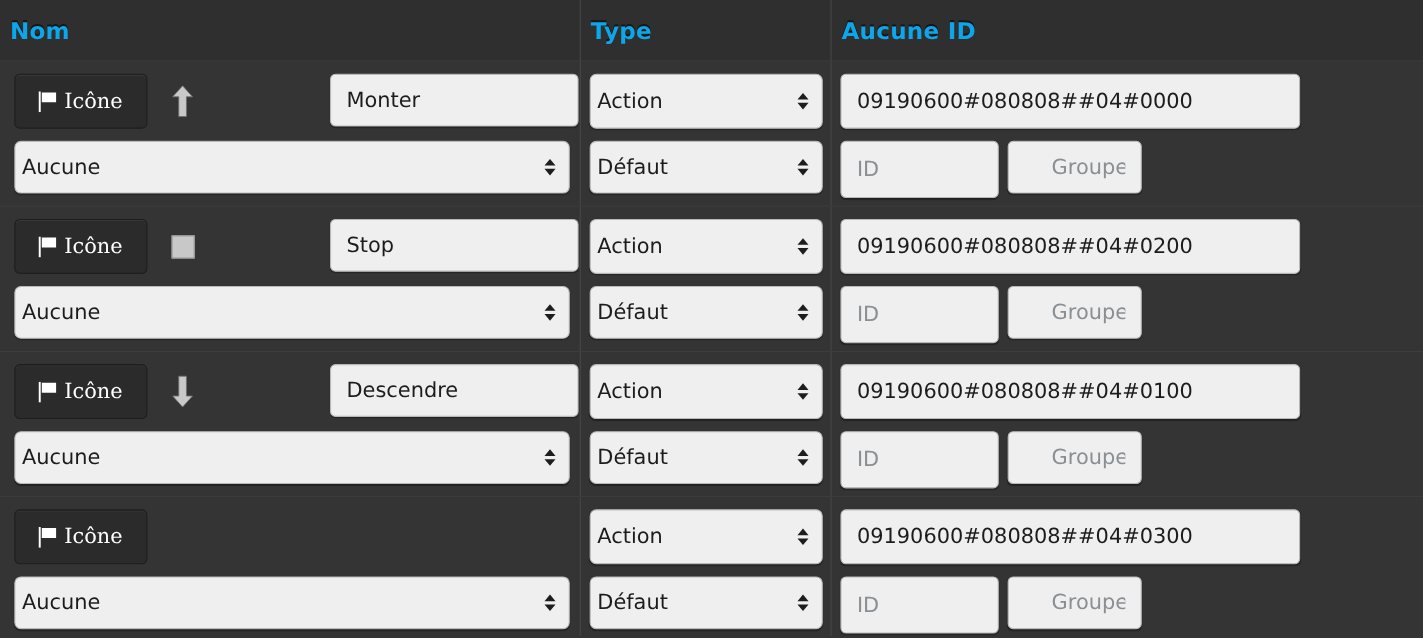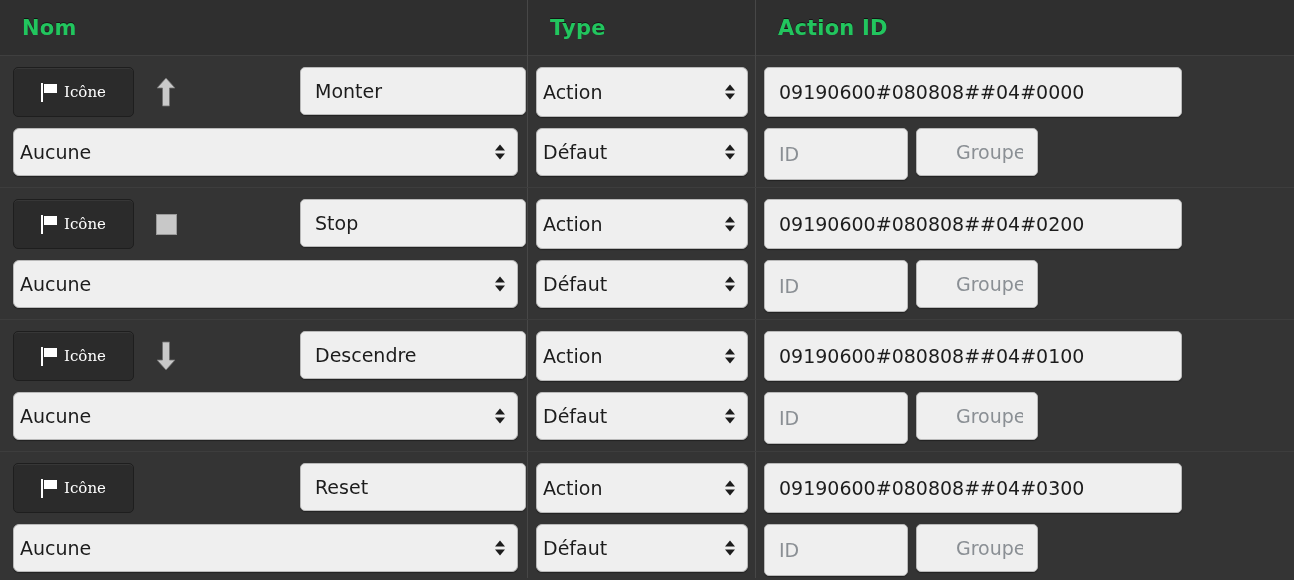--- a/index.html
+++ b/index.html
@@ -24,26 +24,26 @@
     height: 56px;
     background: #2f2f2f;
     border-bottom: 1px solid #3f3f3f;
   }
   .th {
     position: absolute;
     top: 0;
     height: 56px;
     display: flex;
     align-items: center;
-    color: #22c55e;
+    color: #0ea5e9;
     font-size: 21px;
     font-weight: bold;
     letter-spacing: 0.2px;
     text-shadow: 0 -1px 0 #151515;
-    padding-left: 22px;
+    padding-left: 9px;
   }
   .th-nom  { left: 0px;   width: 527px; }
   .th-type { left: 527px; width: 228px; border-left: 1px solid #474747; }
   .th-lid  { left: 755px; width: 539px; border-left: 1px solid #474747; }
 
   
   .row {
     position: relative;
     height: 132px;
     border-bottom: 1px solid #3d3d3d;
@@ -62,21 +62,21 @@
 
   
   .icone-btn {
     position: absolute;
     left: 13px; top: 11px;
     width: 121px; height: 50px;
     background: #2b2b2b;
     border: 1px solid #1e1e1e;
     border-radius: 5px;
     color: #ffffff;
-    font-size: 15px;
+    font-size: 19px;
     display: flex;
     align-items: center;
     justify-content: center;
     gap: 6px;
     cursor: pointer;
     box-shadow: inset 0 1px 0 rgba(255,255,255,0.06);
     font-family: "DejaVu Serif", "Liberation Serif", serif;
   }
   .flag-glyph {
     display: inline-block;
@@ -188,21 +188,21 @@
   }
 </style>
 </head>
 <body>
 
 <div class="grid">
 
   <div class="thead">
     <div class="th th-nom">Nom</div>
     <div class="th th-type">Type</div>
-    <div class="th th-lid">Action ID</div>
+    <div class="th th-lid">Aucune ID</div>
   </div>
 
   <div class="row">
     <div class="cell cell-nom">
       <div class="icone-btn">
         <span class="flag-glyph">
           <svg width="17" height="19" viewBox="0 0 17 19">
               <rect x="0" y="0" width="2" height="19" fill="#fff"></rect>
               <path d="M3 1 L16 1 L16 10 L3 10 Z" fill="#fff"></path>
             </svg>
@@ -344,21 +344,20 @@
     <div class="cell cell-nom">
       <div class="icone-btn">
         <span class="flag-glyph">
           <svg width="17" height="19" viewBox="0 0 17 19">
               <rect x="0" y="0" width="2" height="19" fill="#fff"></rect>
               <path d="M3 1 L16 1 L16 10 L3 10 Z" fill="#fff"></path>
             </svg>
         </span>
         <span class="icone-label">Icône</span>
       </div>
-      <input class="txt name-input" value="Reset" style="">
       <div class="sel aucune-sel">
         <span>Aucune</span>
         <span class="arrows">
             <i class="up"></i>
             <i class="down"></i>
           </span>
       </div>
     </div>
     <div class="cell cell-type">
       <div class="sel type-sel-1">

